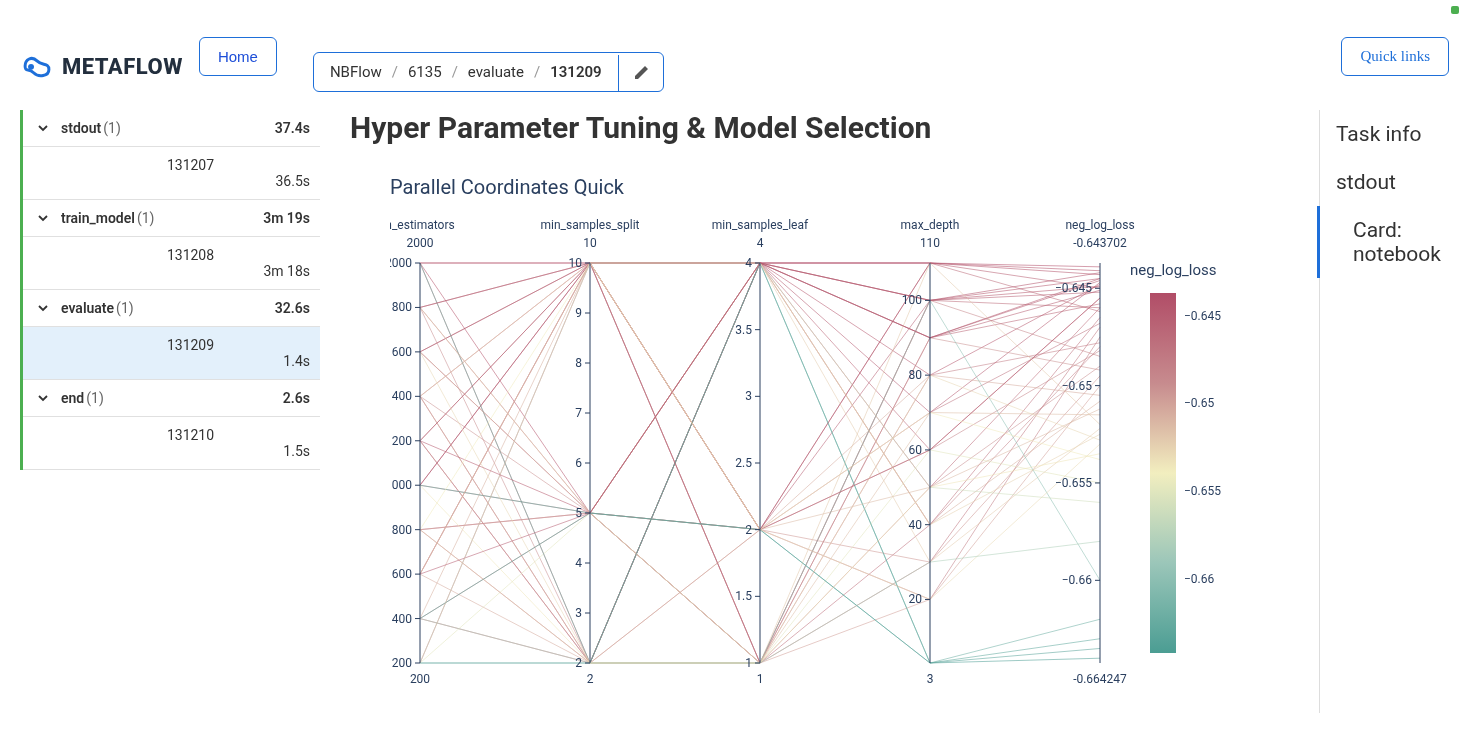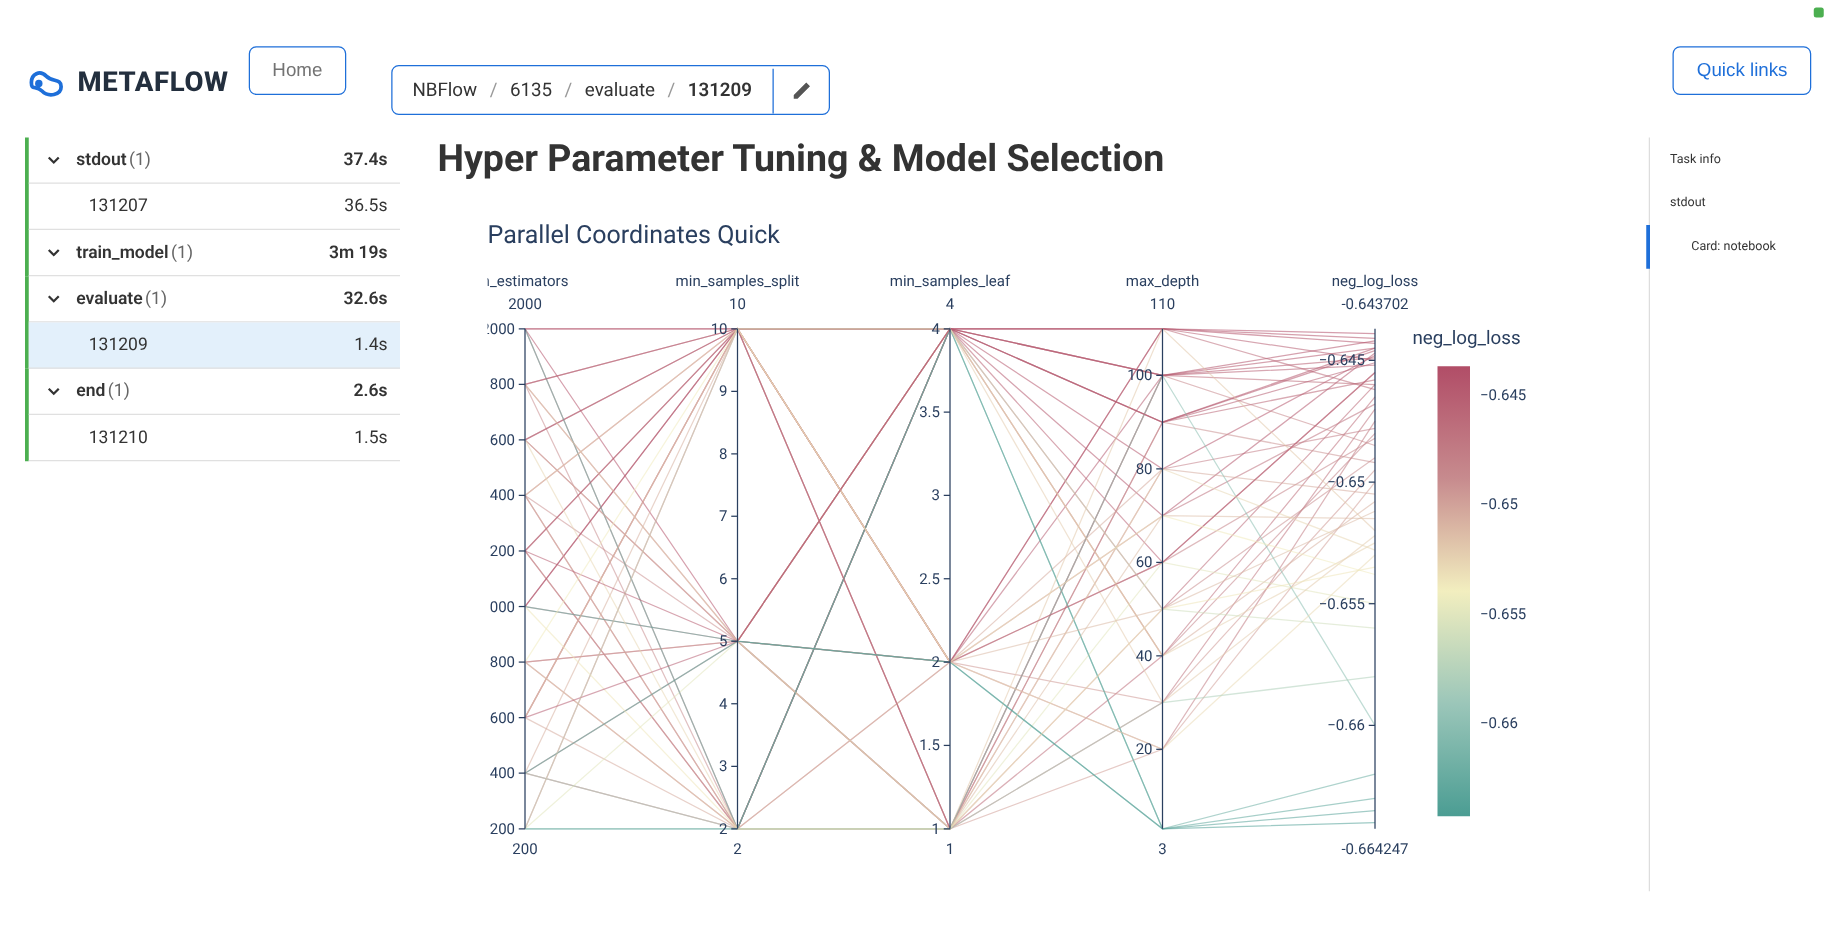--- a/index.html
+++ b/index.html
@@ -1,49 +1,49 @@
 <!DOCTYPE html>
 <html><head>
 <meta charset="utf-8">
 <style>
 * { box-sizing: border-box; margin: 0; padding: 0; }
 body { font-family: -apple-system, BlinkMacSystemFont, "Segoe UI", Roboto, sans-serif; background: #fff; color: #333; font-size: 14px; width: 1469px; height: 741px; overflow: hidden; position: relative; }
 .status-dot { position: absolute; top: 6px; right: 10px; width: 8px; height: 8px; background: #4caf50; border-radius: 2px; }
 .topbar { display: flex; align-items: center; padding: 20px 20px 18px 20px; gap: 16px; }
 .logo { display: flex; align-items: center; gap: 8px; font-weight: 800; font-size: 22px; color: #232f3e; letter-spacing: 0.5px; margin-top: 20px; }
 .logo-icon { width: 34px; height: 28px; }
-.home-btn { border: 1px solid #1e6fd9; color: #737373; background: #fff; padding: 10px 18px; border-radius: 6px; font-size: 15px; cursor: pointer; }
+.home-btn { border: 1px solid #1e6fd9; color: #1d4ed8; background: #fff; padding: 10px 18px; border-radius: 6px; font-size: 15px; cursor: pointer; }
 .breadcrumb-box { display: flex; align-items: flex-end; border: 1px solid #1e6fd9; border-radius: 6px; overflow: hidden; margin-left: 20px; margin-top: 32px; }
 .breadcrumb { display: flex; align-items: center; padding: 10px 16px; gap: 10px; font-size: 15px; color: #333; }
 .breadcrumb .sep { color: #999; }
 .breadcrumb .current { font-weight: 600; }
 .edit-btn { border-left: 1px solid #1e6fd9; padding: 10px 14px; cursor: pointer; display: flex; align-items: center; }
-.quick-links { margin-left: auto; border: 1px solid #1e6fd9; color: #1e6fd9; background: #fff; padding: 10px 18px; border-radius: 6px; font-size: 15px; cursor: pointer; }
+.quick-links { margin-left: auto; border: 1px solid #1e6fd9; color: #1e6fd9; background: #fff; padding: 10px 18px; border-radius: 6px; font-size: 15px; cursor: pointer; font-family: Liberation Serif, serif; }
 .layout { display: flex; padding: 0 20px; gap: 30px; }
 .sidebar { width: 300px; flex-shrink: 0; }
 .step-group { border-left: 3px solid #4caf50; }
 .step-header, .step-child { display: flex; align-items: center; padding: 10px 10px 10px 12px; border-bottom: 1px solid #e0e0e0; cursor: pointer; }
 .step-header { font-weight: 600; }
 .step-header .chev { width: 16px; margin-right: 10px; }
-.step-child { padding-left: 48px; font-weight: 400; }
+.step-child { padding-left: 48px; font-weight: 400; flex-direction: column; }
 .step-header .count { font-weight: 400; color: #666; margin-left: 2px; }
 .step-header .time, .step-child .time { margin-left: auto; }
 .step-child.selected { background: #e3f0fb; }
 .main { flex: 1; }
 .main-title { font-size: 30px; font-weight: 700; margin-bottom: 30px; }
 .chart-region { position: relative; padding-left: 40px; }
 .chart-title { font-size: 20px; color: #2a3f5f; margin-bottom: 14px; }
 .pc-svg { display: block; }
 .axis-label { font-size: 12px; fill: #2a3f5f; text-anchor: middle; }
 .axis-top { font-size: 12px; fill: #2a3f5f; text-anchor: middle; }
 .axis-bot { font-size: 12px; fill: #2a3f5f; text-anchor: middle; }
 .tick-text { font-size: 12px; fill: #2a3f5f; }
 .cb-label { font-size: 15px; fill: #2a3f5f; }
 .right-panel { width: 130px; flex-shrink: 0; border-left: 1px solid #ddd; padding-left: 16px; }
-.right-panel .item { padding: 12px 0; font-size: 10px; cursor: pointer; }
+.right-panel .item { padding: 12px 0; font-size: 21px; cursor: pointer; }
 .right-panel .item.active { border-left: 3px solid #1e6fd9; margin-left: -19px; padding-left: 33px; }
 </style>
 </head>
 <body>
 
 <div class="status-dot"></div>
 
 <div class="topbar">
   <div class="logo">
     <svg class="logo-icon" viewBox="0 0 40 32">
@@ -89,20 +89,24 @@
         </div>
       </div>
       <div class="step-group">
         <div class="step-header">
           <svg class="chev" width="12" height="12" viewBox="0 0 12 12">
             <path d="M2 4 L6 8 L10 4" fill="none" stroke="#333" stroke-width="1.8"></path>
           </svg>
           <span>train_model</span>
           <span class="count"> (1)</span>
           <span class="time">3m 19s</span>
+        </div>
+        <div class="step-child">
+          <span>131208</span>
+          <span class="time">3m 18s</span>
         </div>
       </div>
       <div class="step-group">
         <div class="step-header">
           <svg class="chev" width="12" height="12" viewBox="0 0 12 12">
             <path d="M2 4 L6 8 L10 4" fill="none" stroke="#333" stroke-width="1.8"></path>
           </svg>
           <span>evaluate</span>
           <span class="count"> (1)</span>
           <span class="time">32.6s</span>

